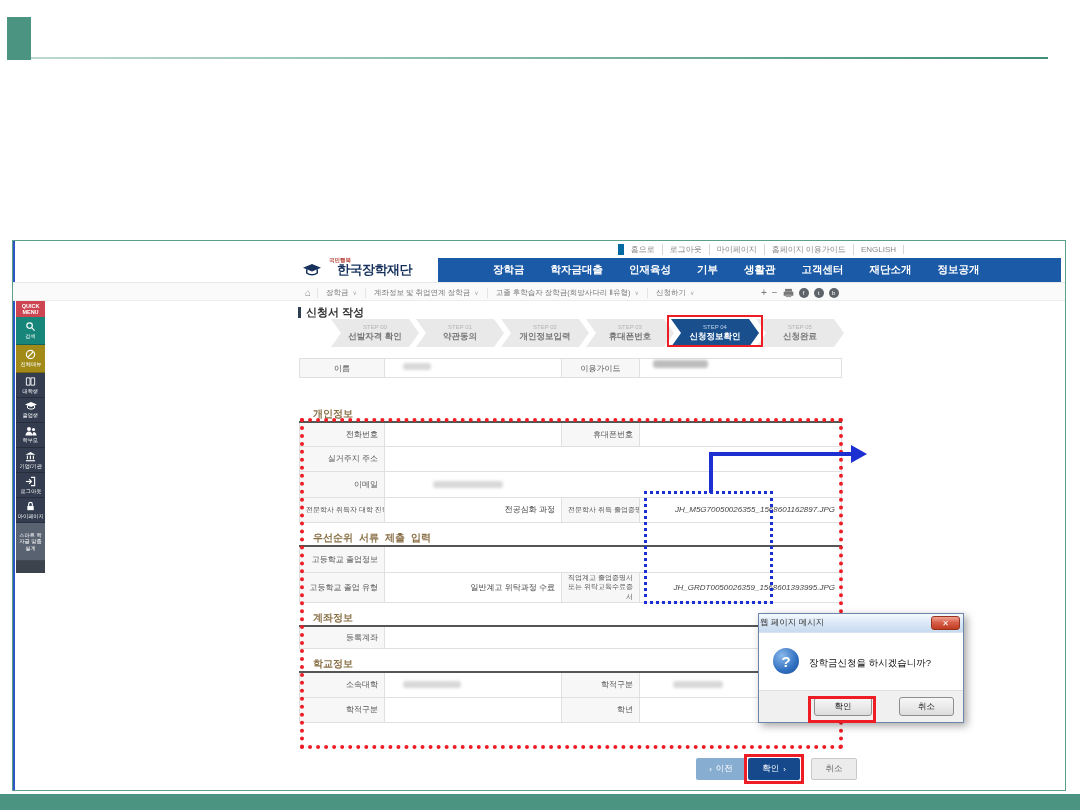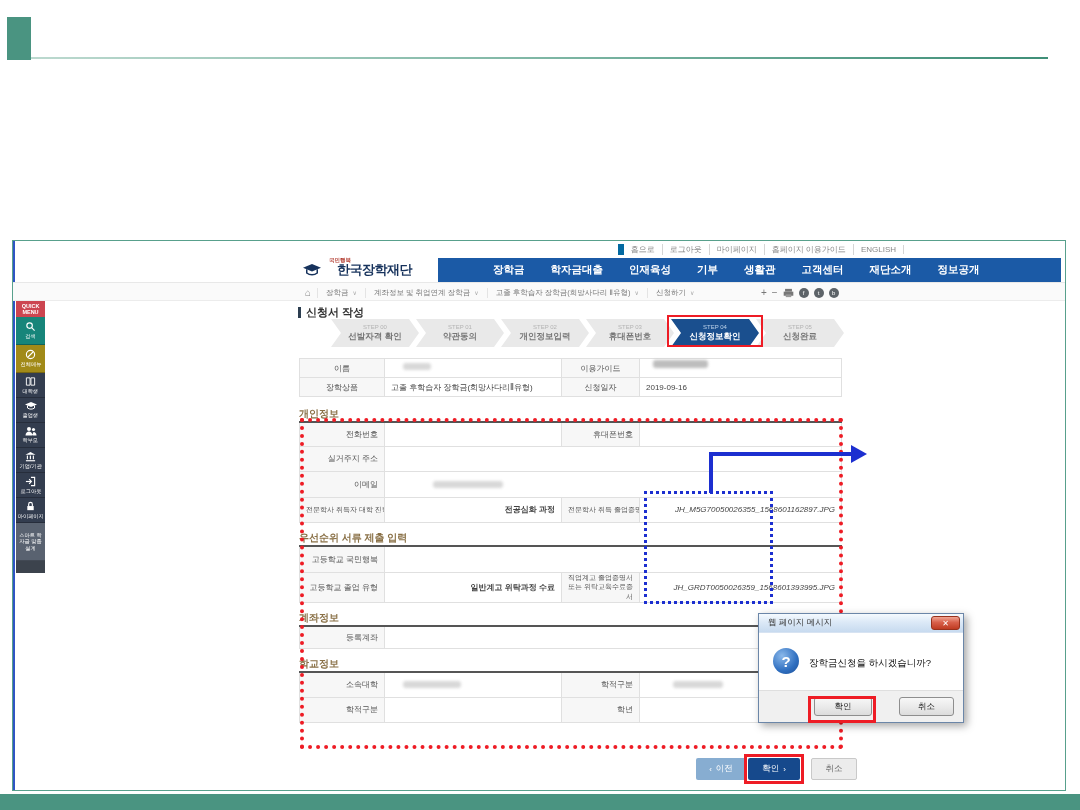--- a/index.html
+++ b/index.html
@@ -62,38 +62,38 @@
   .tblwrap{position:absolute;left:286px;width:542px;}
   table.grid{width:100%;border-collapse:collapse;table-layout:fixed;}
   table.grid td{border:1px solid #e0e0e0;font-size:8px;color:#444;padding:0 6px;overflow:hidden;white-space:nowrap;}
   table.grid td.lbl{background:#f7f7f7;color:#555;}
   .tbl-summary table{border-top:1px solid #aaa;}
   .tbl-summary td{height:19px;}
   .tbl-summary td.lbl{text-align:center;}
   .tbl-section table{border-top:2px solid #555;text-align:right;}
   td.val{padding-left:8px;}
   td.file{font-size:7px;color:#333;font-style:italic;}
-  td.bold{font-weight:bold;color:#222;}
-  .sec-title{position:absolute;left:286px;font-size:10px;font-weight:bold;color:#8a7147;}
+  td.bold{font-weight:normal;color:#222;}
+  .sec-title{position:absolute;left:300px;font-size:10px;font-weight:bold;color:#8a7147;font-family:Liberation Mono, monospace;}
 
   
   .red-dotted{position:absolute;left:287px;top:177px;width:543px;height:331px;
     border:4px dotted #ee1c25;pointer-events:none;}
   .blue-dotted{position:absolute;left:631px;top:250px;width:129px;height:113px;
     border:3px dotted #1c2fd0;pointer-events:none;}
   .arrow-v{position:absolute;left:696px;top:213px;width:4px;height:39px;background:#1c2fd0;pointer-events:none;}
   .arrow-h{position:absolute;left:696px;top:211px;width:142px;height:4px;background:#1c2fd0;pointer-events:none;}
   .arrow-head{position:absolute;left:838px;top:204px;width:0;height:0;pointer-events:none;
     border-left:16px solid #1c2fd0;border-top:9px solid transparent;border-bottom:9px solid transparent;}
 
   
   .dialog{position:absolute;left:745px;top:372px;width:206px;height:110px;background:#fff;
     border:1px solid #6b86a8;box-shadow:3px 3px 8px rgba(0,0,0,.35);}
   .dlg-title{height:19px;background:linear-gradient(#f5fafe,#dce9f7 45%,#c7daef);
-    border-bottom:1px solid #d7e3f2;display:flex;align-items:center;padding-left:9px;
+    border-bottom:1px solid #d7e3f2;display:flex;align-items:center;padding-left:1px;
     font-size:8.5px;color:#333;}
   .dlg-close{position:absolute;top:2px;right:3px;width:29px;height:14px;border-radius:3px;
     background:linear-gradient(#f0a593,#d8604b 45%,#bf3b22);border:1px solid #98311c;
     color:#fff;font-size:8px;display:flex;align-items:center;justify-content:center;cursor:pointer;}
   .dlg-body{position:relative;height:58px;background:#fff;}
   .q-icon{position:absolute;left:14px;top:15px;width:26px;height:26px;border-radius:50%;
     background:radial-gradient(circle at 35% 30%,#8ab8ea,#2f6fc0 60%,#1d4f96);
     color:#fff;font-size:15px;font-weight:bold;display:flex;align-items:center;justify-content:center;}
   .dlg-msg{position:absolute;left:50px;top:24px;font-size:9.5px;color:#111;}
   .dlg-footer{position:absolute;left:0;bottom:0;width:100%;height:32px;background:#f0f0f0;border-top:1px solid #dfdfdf;}
@@ -241,26 +241,20 @@
             <col style="width:78px">
             <col style="width:202px">
           </colgroup>
         <tbody>
             <tr>
           <td class="lbl">이름</td>
           <td class="val"></td>
           <td class="lbl">이용가이드</td>
           <td class="val"></td>
         </tr>
-        <tr>
-          <td class="lbl">장학상품</td>
-          <td class="val">고졸 후학습자 장학금(희망사다리Ⅱ유형)</td>
-          <td class="lbl">신청일자</td>
-          <td class="val">2019-09-16</td>
-        </tr>
       </tbody>
         </table>
     </div>
 
     <div class="sec-title" style="top:166px">개인정보</div>
     <div class="tblwrap tbl-section" style="top:180px">
       <table class="grid">
         <colgroup>
             <col style="width:85px">
             <col style="width:177px">
@@ -296,21 +290,21 @@
     <div class="tblwrap tbl-section" style="top:304px">
       <table class="grid">
         <colgroup>
             <col style="width:85px">
             <col style="width:177px">
             <col style="width:78px">
             <col style="width:202px">
           </colgroup>
         <tbody>
             <tr>
-          <td class="lbl" style="height:26px">고등학교 국민행복</td>
+          <td class="lbl" style="height:26px">고등학교 졸업정보</td>
           <td class="val" colspan="3"></td>
         </tr>
         <tr>
           <td class="lbl" style="height:30px">고등학교 졸업 유형</td>
           <td class="val bold">일반계고 위탁과정 수료</td>
           <td class="lbl" style="font-size:7px;white-space:normal;line-height:1.3">직업계고 졸업증명서 또는 위탁교육수료증서</td>
           <td class="val file">JH_GRDT0050026359_1568601393995.JPG</td>
         </tr>
       </tbody>
         </table>

